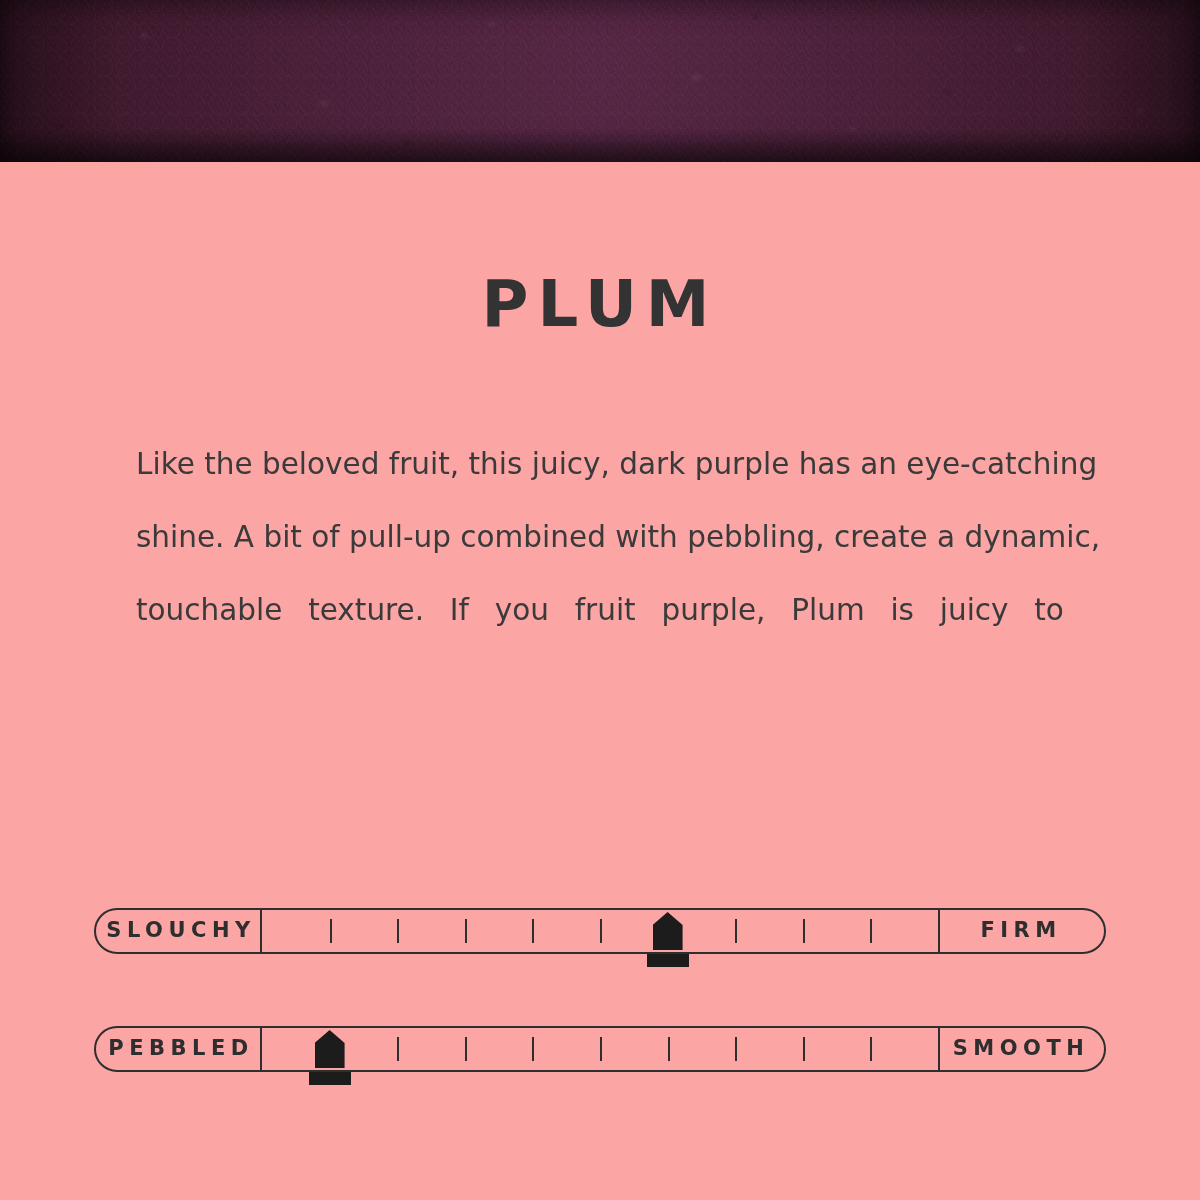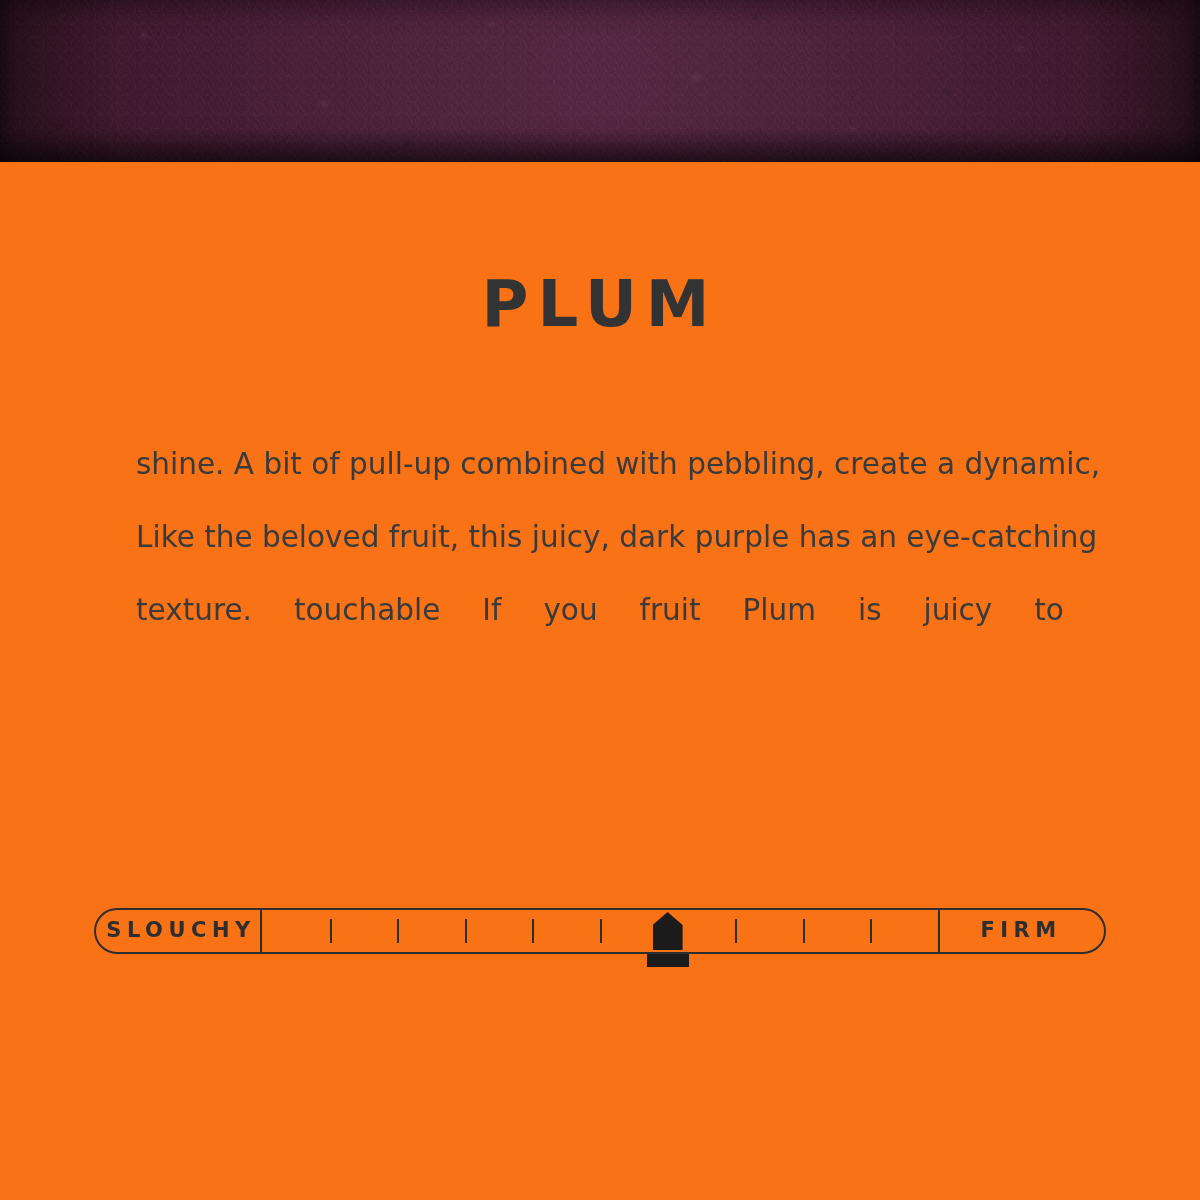--- a/index.html
+++ b/index.html
@@ -10,21 +10,21 @@
     width: 1200px;
     height: 1200px;
     background: #e4e4e4;
     font-family: "Liberation Sans", sans-serif;
     overflow: hidden;
   }
   .page {
     position: relative;
     width: 1200px;
     height: 1200px;
-    background: #f97316;
+    background: #fca5a5;
   }
 
   
   .swatch {
     position: absolute;
     top: 0;
     left: 0;
     width: 1200px;
     height: 162px;
     background-color: #4a2038;
@@ -198,28 +198,29 @@
   <div class="swatch">
     <div class="grain"></div>
     <div class="edge-left"></div>
     <div class="edge-right"></div>
     <div class="edge-dark"></div>
   </div>
 
   <div class="title">PLUM</div>
 
   <div class="description">
+    <div class="line">Like the beloved fruit, this juicy, dark purple has an eye-catching</div>
     <div class="line">shine. A bit of pull-up combined with pebbling, create a dynamic,</div>
-    <div class="line">Like the beloved fruit, this juicy, dark purple has an eye-catching</div>
     <div class="line justified">
+      <span>touchable</span>
       <span>texture.</span>
-      <span>touchable</span>
       <span>If</span>
       <span>you</span>
       <span>fruit</span>
+      <span>purple,</span>
       <span>Plum</span>
       <span>is</span>
       <span>juicy</span>
       <span>to</span>
     </div>
   </div>
 
   <div class="scale scale-slouchy">
     <div class="scale-track"></div>
     <div class="scale-label left">SLOUCHY</div>
@@ -234,14 +235,34 @@
         <div class="tick" style="left: 70%;"></div>
         <div class="tick" style="left: 80%;"></div>
         <div class="tick" style="left: 90%;"></div>
       </div>
     <div class="marker" id="marker-0" style="left: 573.6px;">
       <div class="head"></div>
       <div class="base"></div>
     </div>
   </div>
 
+  <div class="scale scale-pebbled">
+    <div class="scale-track"></div>
+    <div class="scale-label left">PEBBLED</div>
+    <div class="scale-label right">SMOOTH</div>
+    <div class="ticks" id="ticks-1">
+        <div class="tick" style="left: 10%;"></div>
+        <div class="tick" style="left: 20%;"></div>
+        <div class="tick" style="left: 30%;"></div>
+        <div class="tick" style="left: 40%;"></div>
+        <div class="tick" style="left: 50%;"></div>
+        <div class="tick" style="left: 60%;"></div>
+        <div class="tick" style="left: 70%;"></div>
+        <div class="tick" style="left: 80%;"></div>
+        <div class="tick" style="left: 90%;"></div>
+      </div>
+    <div class="marker" id="marker-1" style="left: 235.6px;">
+      <div class="head"></div>
+      <div class="base"></div>
+    </div>
+  </div>
 
 </div>
 
 </body></html>

